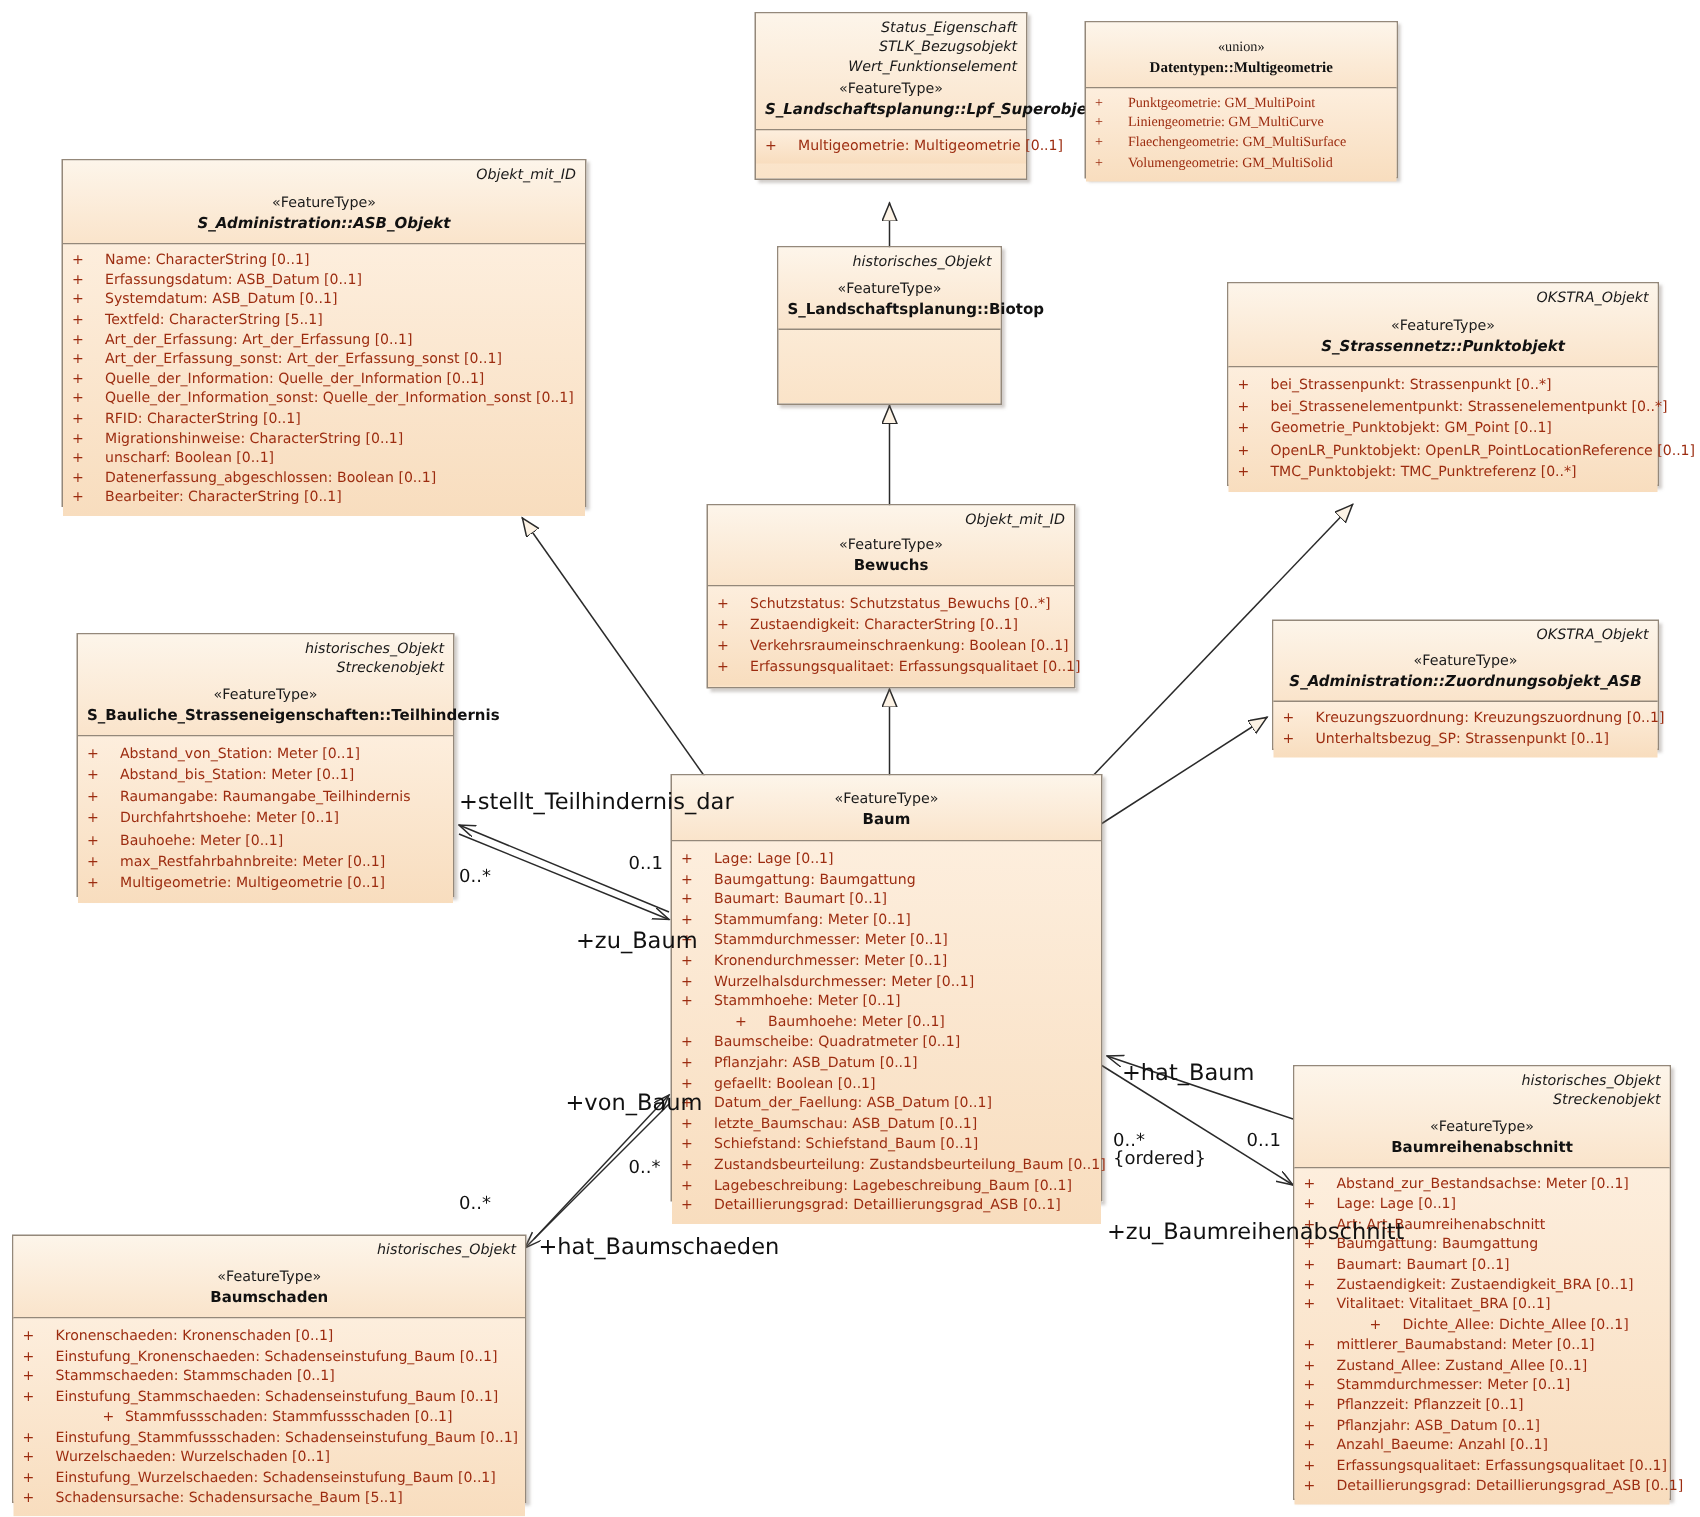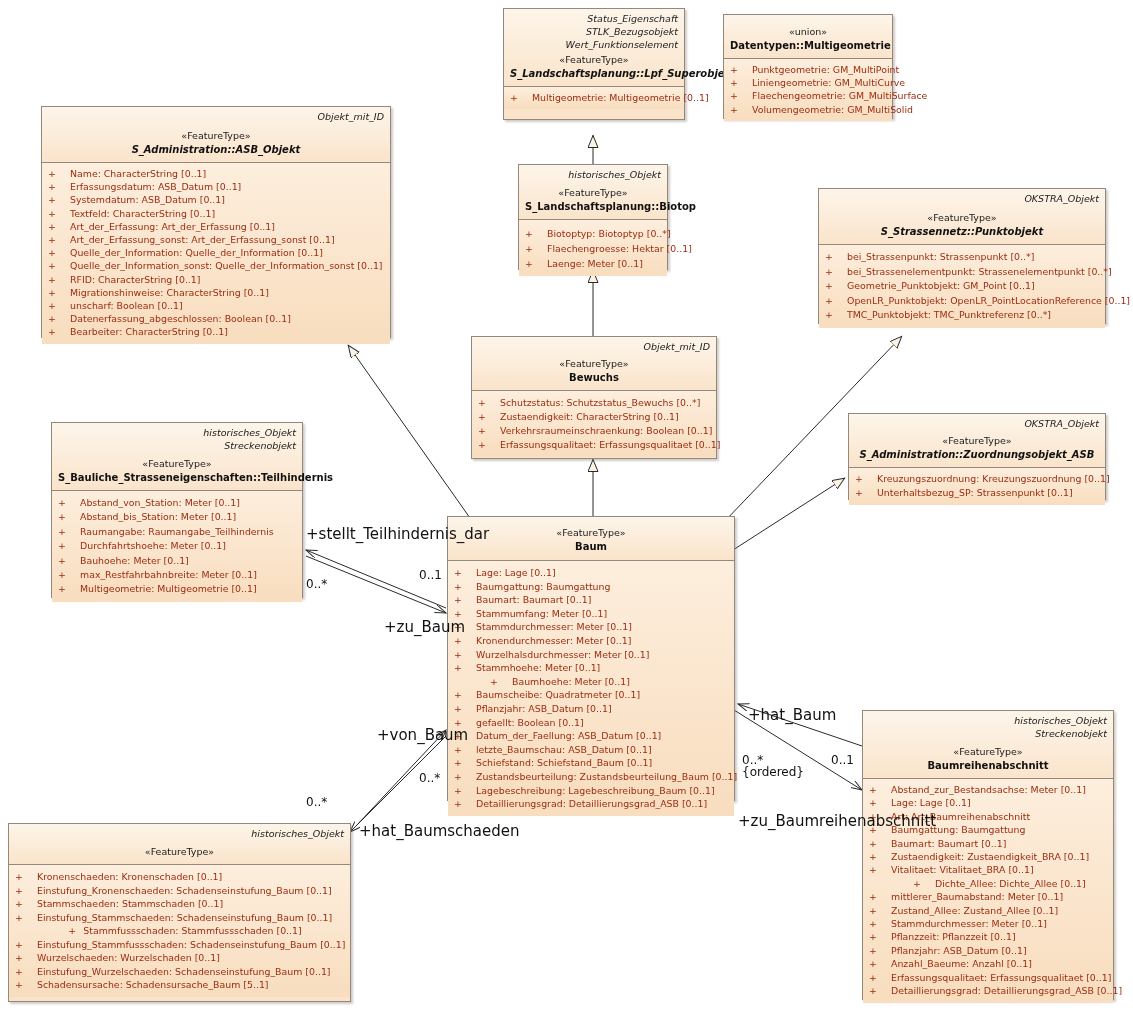--- a/index.html
+++ b/index.html
@@ -131,21 +131,21 @@
       <div class="tagline">STLK_Bezugsobjekt</div>
       <div class="tagline">Wert_Funktionselement</div>
       <div class="stereo">«FeatureType»</div>
       <div class="cname ital">S_Landschaftsplanung::Lpf_Superobjekt</div>
     </div>
     <div class="attrs">
       <div class="attr"><span class="vis">+</span><span>Multigeometrie: Multigeometrie [0..1]</span></div>
     </div>
   </div>
 
-  <div class="uml" style="left:723px;top:14px;width:170px;height:105px;">
+  <div class="uml" style="left:723px;top:14px;width:209px;height:105px;font-family:Liberation Serif, serif;">
     <div class="hdr" style="padding-top:8px;">
       <div class="stereo">«union»</div>
       <div class="cname">Datentypen::Multigeometrie</div>
     </div>
     <div class="attrs">
       <div class="attr"><span class="vis">+</span><span>Punktgeometrie: GM_MultiPoint</span></div>
       <div class="attr"><span class="vis">+</span><span>Liniengeometrie: GM_MultiCurve</span></div>
       <div class="attr"><span class="vis">+</span><span>Flaechengeometrie: GM_MultiSurface</span></div>
       <div class="attr"><span class="vis">+</span><span>Volumengeometrie: GM_MultiSolid</span></div>
     </div>
@@ -154,43 +154,38 @@
   <div class="uml" style="left:41px;top:106px;width:350px;height:232px;">
     <div class="hdr">
       <div class="tagline">Objekt_mit_ID</div>
       <div class="stereo" style="margin-top:6px;">«FeatureType»</div>
       <div class="cname ital">S_Administration::ASB_Objekt</div>
     </div>
     <div class="attrs">
       <div class="attr"><span class="vis">+</span><span>Name: CharacterString [0..1]</span></div>
       <div class="attr"><span class="vis">+</span><span>Erfassungsdatum: ASB_Datum [0..1]</span></div>
       <div class="attr"><span class="vis">+</span><span>Systemdatum: ASB_Datum [0..1]</span></div>
-      <div class="attr"><span class="vis">+</span><span>Textfeld: CharacterString [0..1]</span></div>
+      <div class="attr"><span class="vis">+</span><span>Textfeld: CharacterString [5..1]</span></div>
       <div class="attr"><span class="vis">+</span><span>Art_der_Erfassung: Art_der_Erfassung [0..1]</span></div>
       <div class="attr"><span class="vis">+</span><span>Art_der_Erfassung_sonst: Art_der_Erfassung_sonst [0..1]</span></div>
       <div class="attr"><span class="vis">+</span><span>Quelle_der_Information: Quelle_der_Information [0..1]</span></div>
       <div class="attr"><span class="vis">+</span><span>Quelle_der_Information_sonst: Quelle_der_Information_sonst [0..1]</span></div>
       <div class="attr"><span class="vis">+</span><span>RFID: CharacterString [0..1]</span></div>
       <div class="attr"><span class="vis">+</span><span>Migrationshinweise: CharacterString [0..1]</span></div>
       <div class="attr"><span class="vis">+</span><span>unscharf: Boolean [0..1]</span></div>
       <div class="attr"><span class="vis">+</span><span>Datenerfassung_abgeschlossen: Boolean [0..1]</span></div>
       <div class="attr"><span class="vis">+</span><span>Bearbeiter: CharacterString [0..1]</span></div>
     </div>
   </div>
 
   <div class="uml" style="left:518px;top:164px;width:150px;height:106px;">
     <div class="hdr">
       <div class="tagline">historisches_Objekt</div>
       <div class="stereo" style="margin-top:5px;">«FeatureType»</div>
       <div class="cname">S_Landschaftsplanung::Biotop</div>
-    </div>
-    <div class="attrs" style="padding-top:6px;">
-      <div class="attr" style="line-height:15px;"><span class="vis">+</span><span>Biotoptyp: Biotoptyp [0..*]</span></div>
-      <div class="attr" style="line-height:15px;"><span class="vis">+</span><span>Flaechengroesse: Hektar [0..1]</span></div>
-      <div class="attr" style="line-height:15px;"><span class="vis">+</span><span>Laenge: Meter [0..1]</span></div>
     </div>
   </div>
 
   <div class="uml" style="left:818px;top:188px;width:288px;height:136px;">
     <div class="hdr">
       <div class="tagline">OKSTRA_Objekt</div>
       <div class="stereo" style="margin-top:6px;">«FeatureType»</div>
       <div class="cname ital">S_Strassennetz::Punktobjekt</div>
     </div>
     <div class="attrs" style="padding-top:5px;">
@@ -297,20 +292,21 @@
       <div class="attr" style="line-height:13.4px;"><span class="vis">+</span><span>Anzahl_Baeume: Anzahl [0..1]</span></div>
       <div class="attr" style="line-height:13.4px;"><span class="vis">+</span><span>Erfassungsqualitaet: Erfassungsqualitaet [0..1]</span></div>
       <div class="attr" style="line-height:13.4px;"><span class="vis">+</span><span>Detaillierungsgrad: Detaillierungsgrad_ASB [0..1]</span></div>
     </div>
   </div>
 
   <div class="uml" style="left:8px;top:823px;width:343px;height:179px;">
     <div class="hdr">
       <div class="tagline">historisches_Objekt</div>
       <div class="stereo" style="margin-top:5px;">«FeatureType»</div>
+      <div class="cname">Baumschaden</div>
     </div>
     <div class="attrs" style="padding-top:5px;">
       <div class="attr" style="line-height:13.5px;"><span class="vis">+</span><span>Kronenschaeden: Kronenschaden [0..1]</span></div>
       <div class="attr" style="line-height:13.5px;"><span class="vis">+</span><span>Einstufung_Kronenschaeden: Schadenseinstufung_Baum [0..1]</span></div>
       <div class="attr" style="line-height:13.5px;"><span class="vis">+</span><span>Stammschaeden: Stammschaden [0..1]</span></div>
       <div class="attr" style="line-height:13.5px;"><span class="vis">+</span><span>Einstufung_Stammschaeden: Schadenseinstufung_Baum [0..1]</span></div>
       <div class="attr" style="line-height:13.5px;text-align:center;"><span class="vis">+</span><span>Stammfussschaden: Stammfussschaden [0..1]</span></div>
       <div class="attr" style="line-height:13.5px;"><span class="vis">+</span><span>Einstufung_Stammfussschaden: Schadenseinstufung_Baum [0..1]</span></div>
       <div class="attr" style="line-height:13.5px;"><span class="vis">+</span><span>Wurzelschaeden: Wurzelschaden [0..1]</span></div>
       <div class="attr" style="line-height:13.5px;"><span class="vis">+</span><span>Einstufung_Wurzelschaeden: Schadenseinstufung_Baum [0..1]</span></div>

